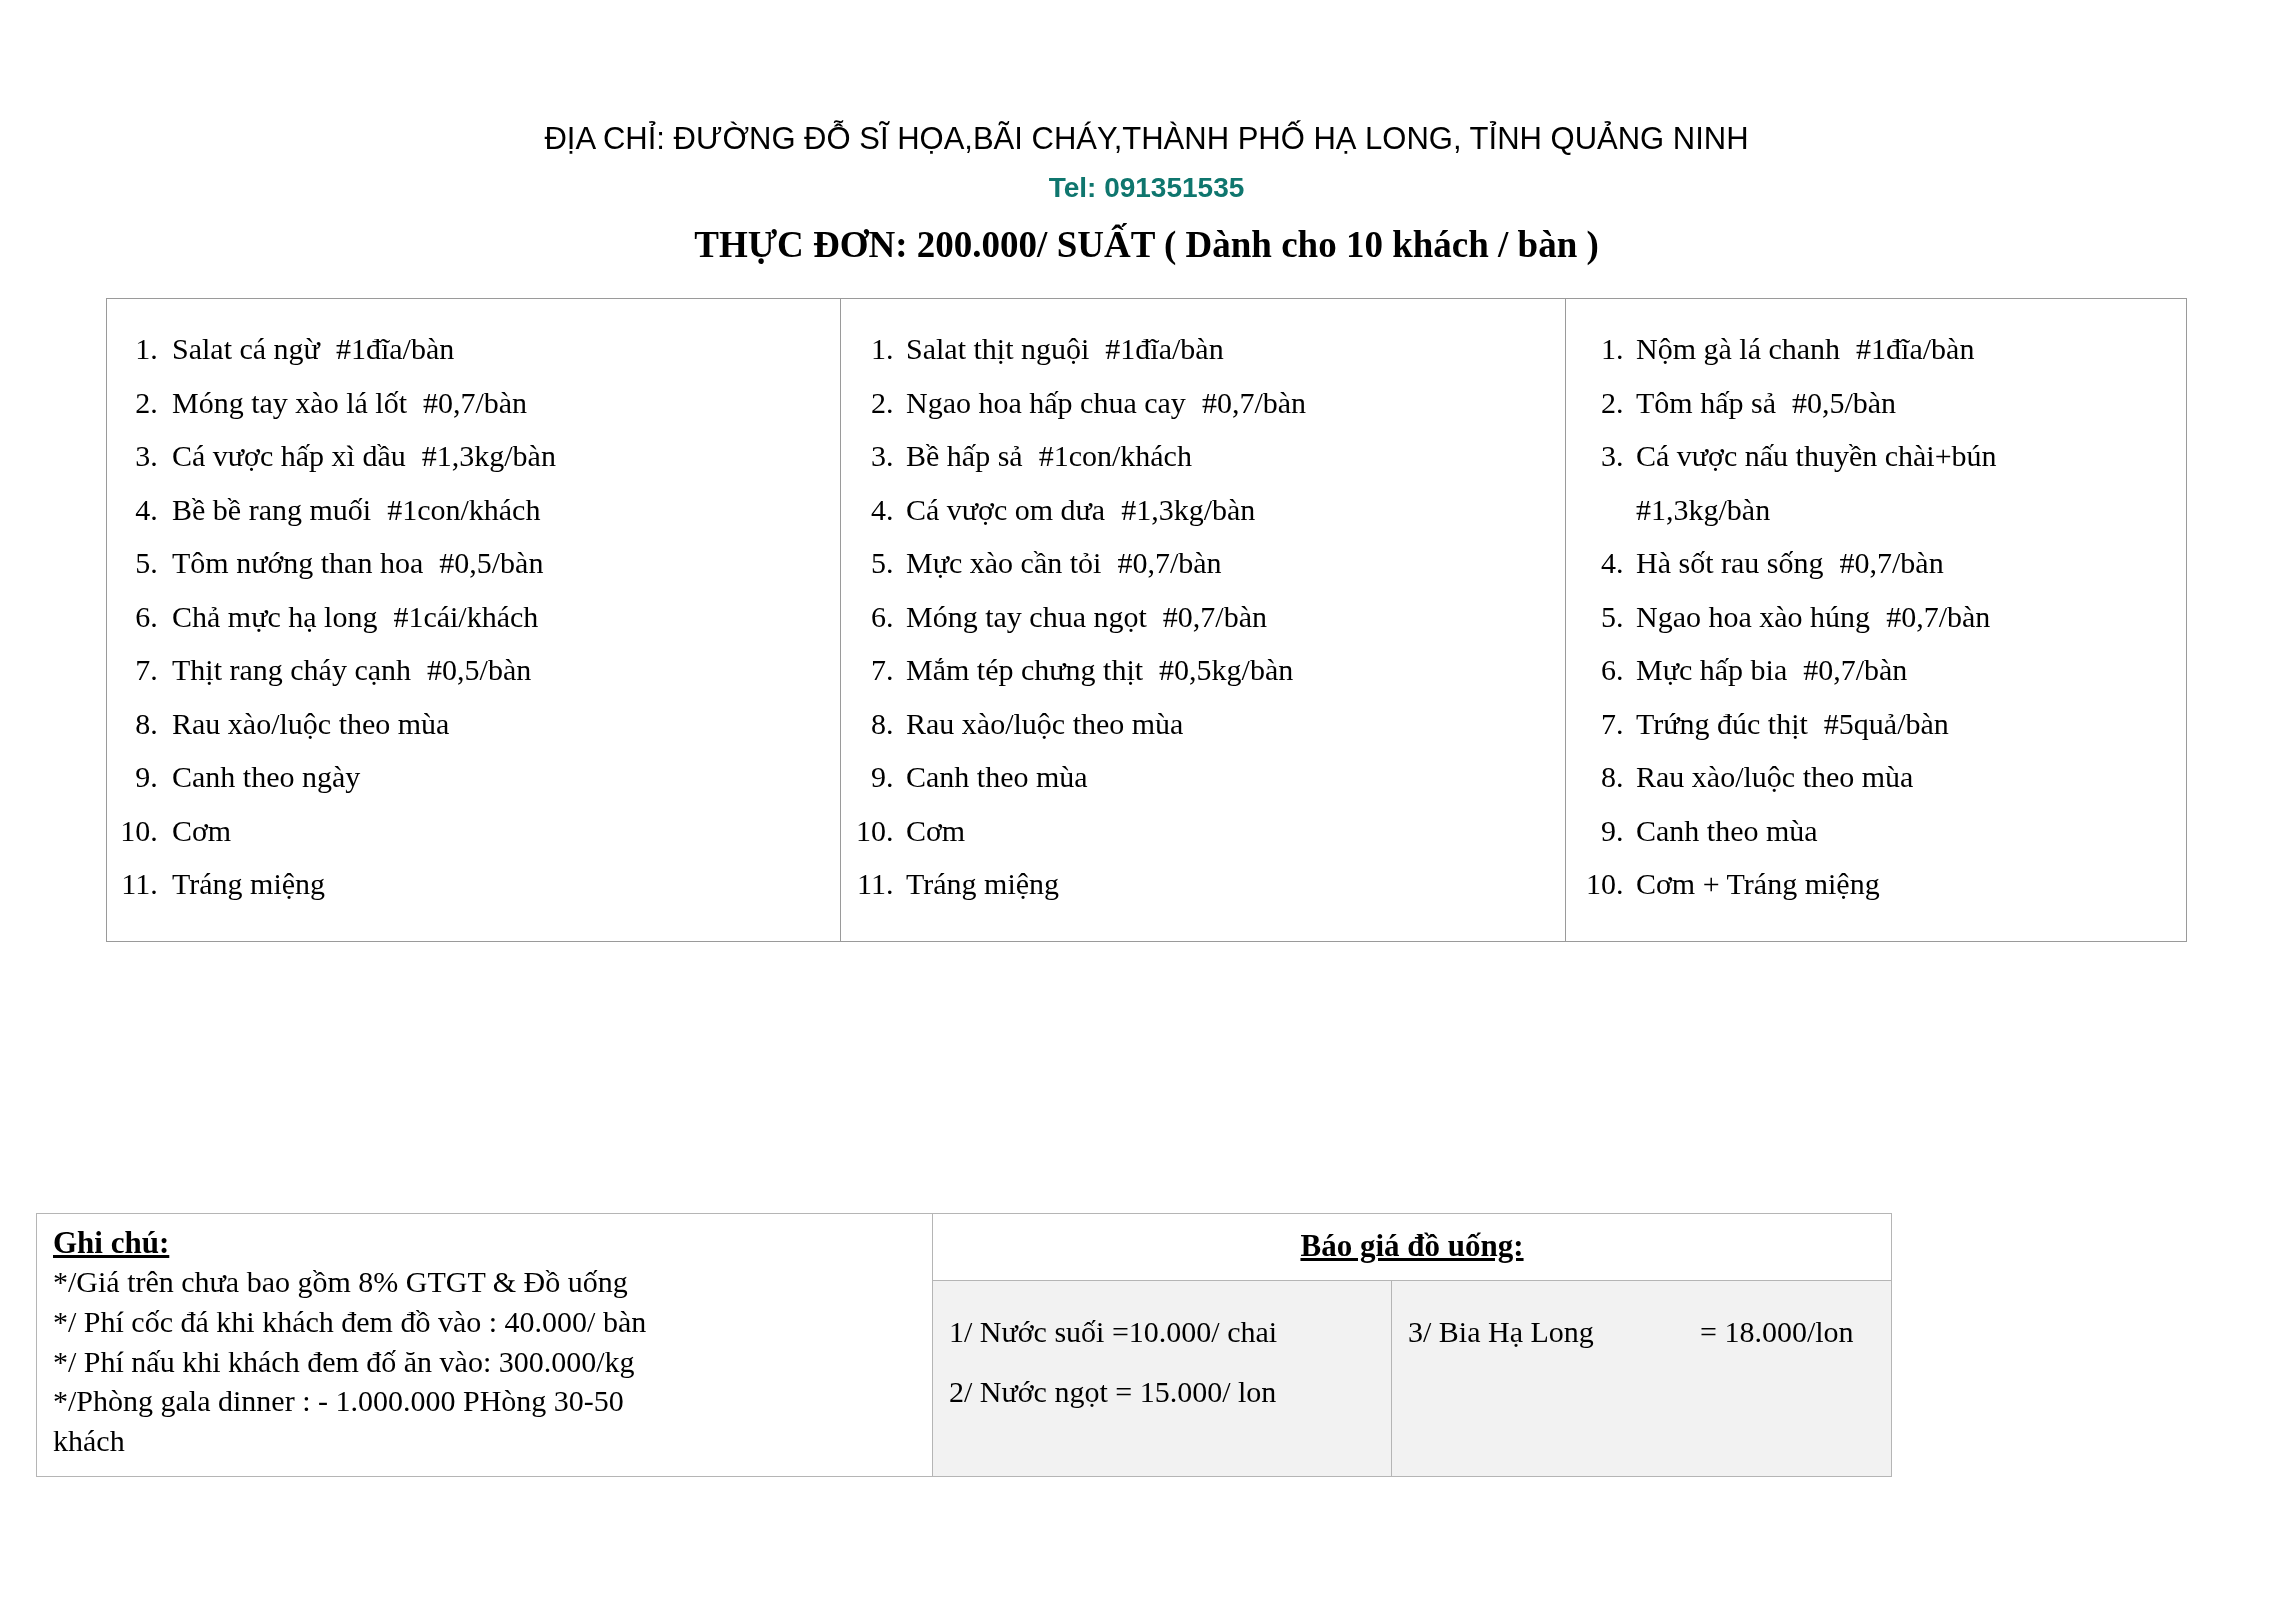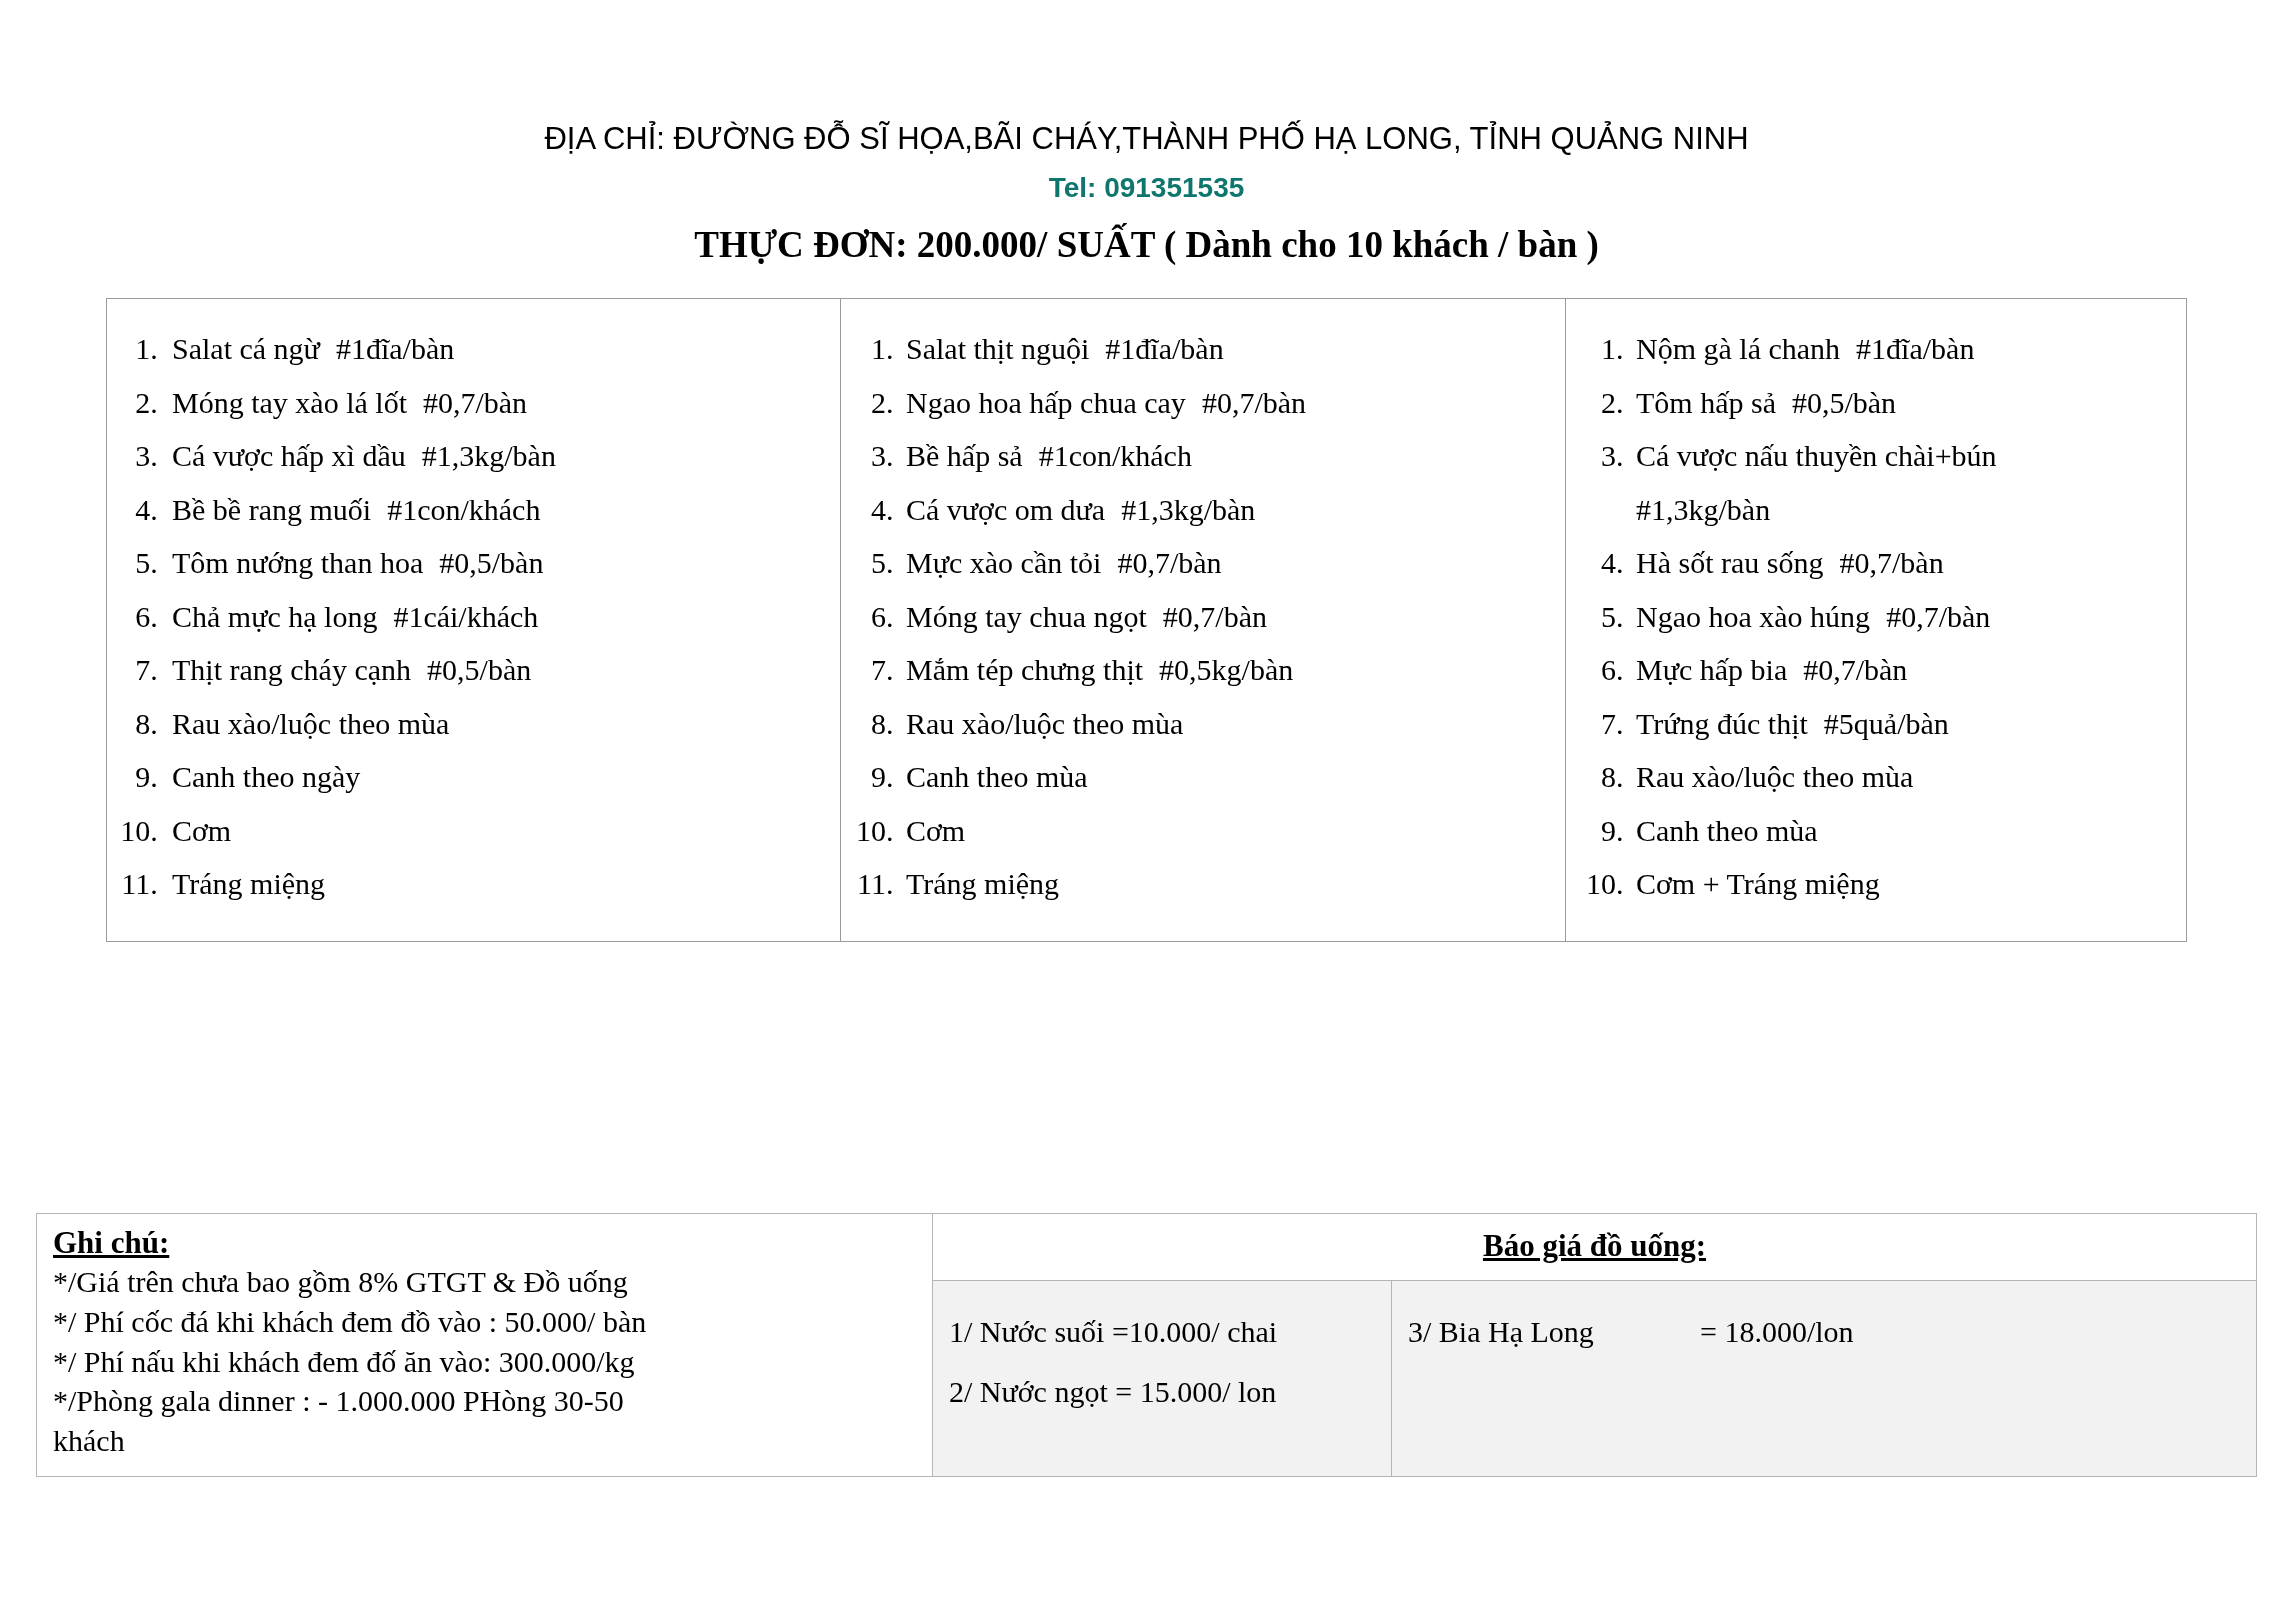--- a/index.html
+++ b/index.html
@@ -104,21 +104,21 @@
   .dish.cont .num { visibility: hidden; }
 
   .col1 .dish .num { padding-right: 14.3px; }
   .col3 .dish .num { width: 61px; flex: 0 0 61px; }
 
   
   .bottom {
     position: absolute;
     left: 36px;
     top: 1213px;
-    width: 2221px;
+    width: 1856px;
     display: flex;
     align-items: stretch;
     border: 0.9px solid #b5b5b5;
     background: #fdfdfd;
   }
   .notes {
     flex: 0 0 896px;
     padding: 10.7px 12.5px 16px 16px;
     background: #ffffff;
     border-right: 0.9px solid #b5b5b5;
@@ -364,21 +364,21 @@
         </div>
     </div>
 
   </div>
 
   <div class="bottom">
 
     <div class="notes">
       <div class="notes-title">Ghi chú:</div>
       <div class="notes-line">*/Giá trên chưa bao gồm 8% GTGT &amp; Đồ uống</div>
-      <div class="notes-line">*/ Phí cốc đá khi khách đem đồ vào : 50.000/ bàn</div>
+      <div class="notes-line">*/ Phí cốc đá khi khách đem đồ vào : 40.000/ bàn</div>
       <div class="notes-line">*/ Phí nấu khi khách đem đố ăn vào: 300.000/kg</div>
       <div class="notes-line">*/Phòng gala dinner : - 1.000.000  PHòng   30-50</div>
       <div class="notes-line">khách</div>
     </div>
 
     <div class="drinks">
       <div class="drinks-title">Báo giá đồ uống:</div>
       <div class="drinks-grid">
         <div class="drinks-colbox left">
           <div class="drink-row">

